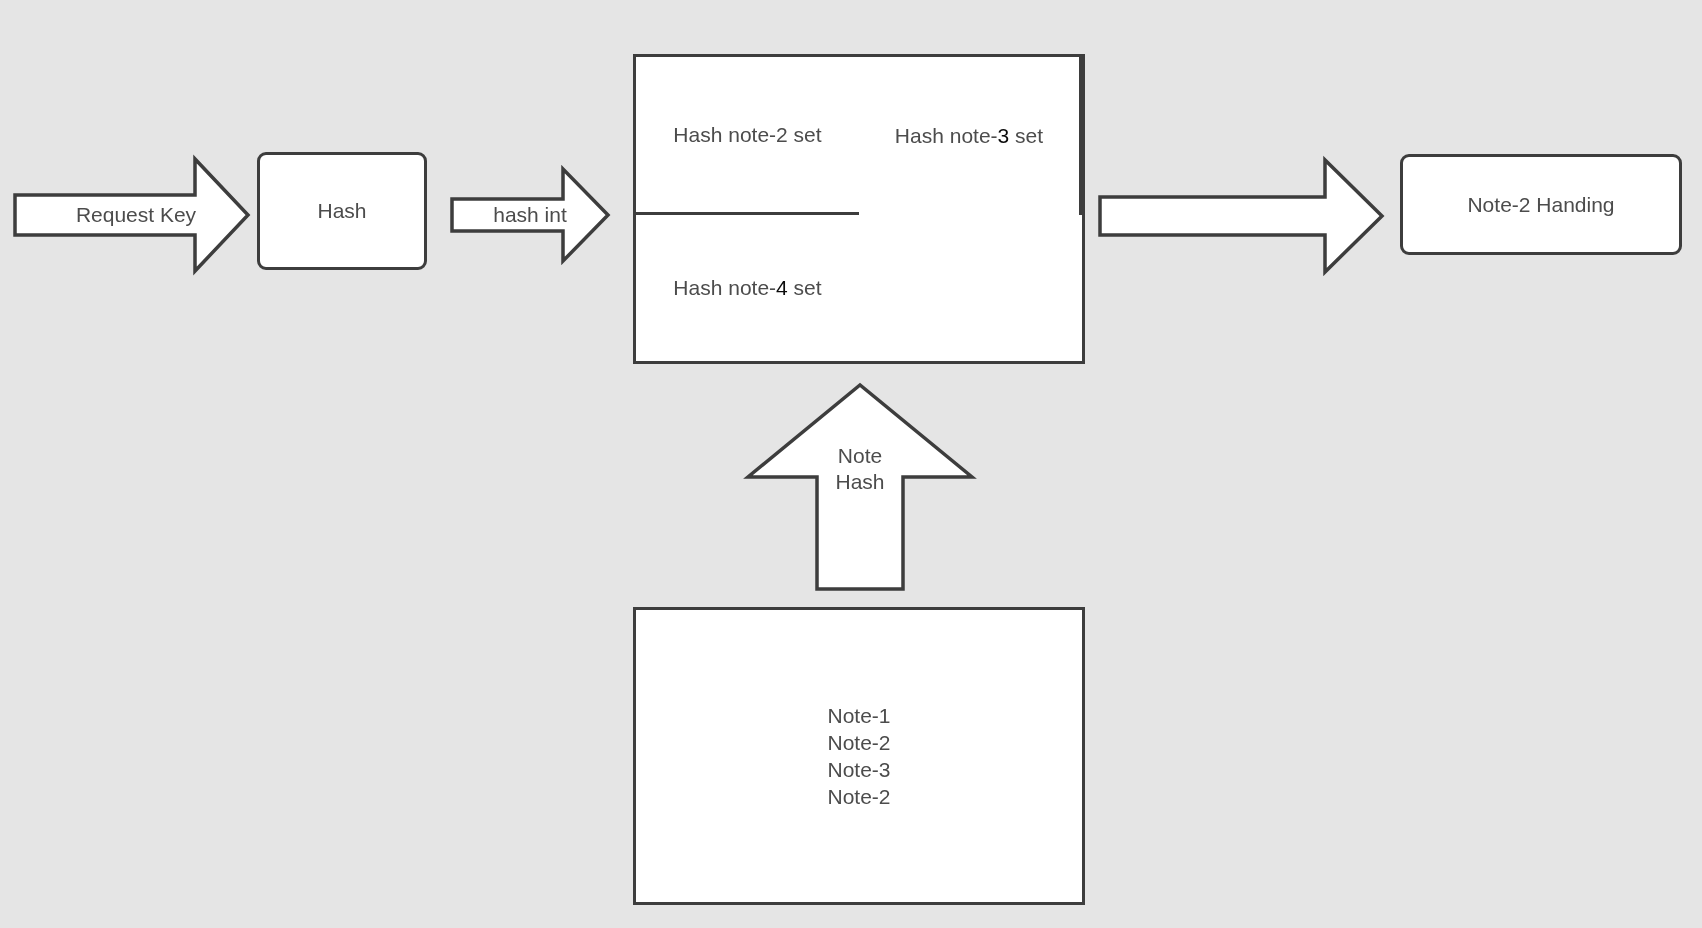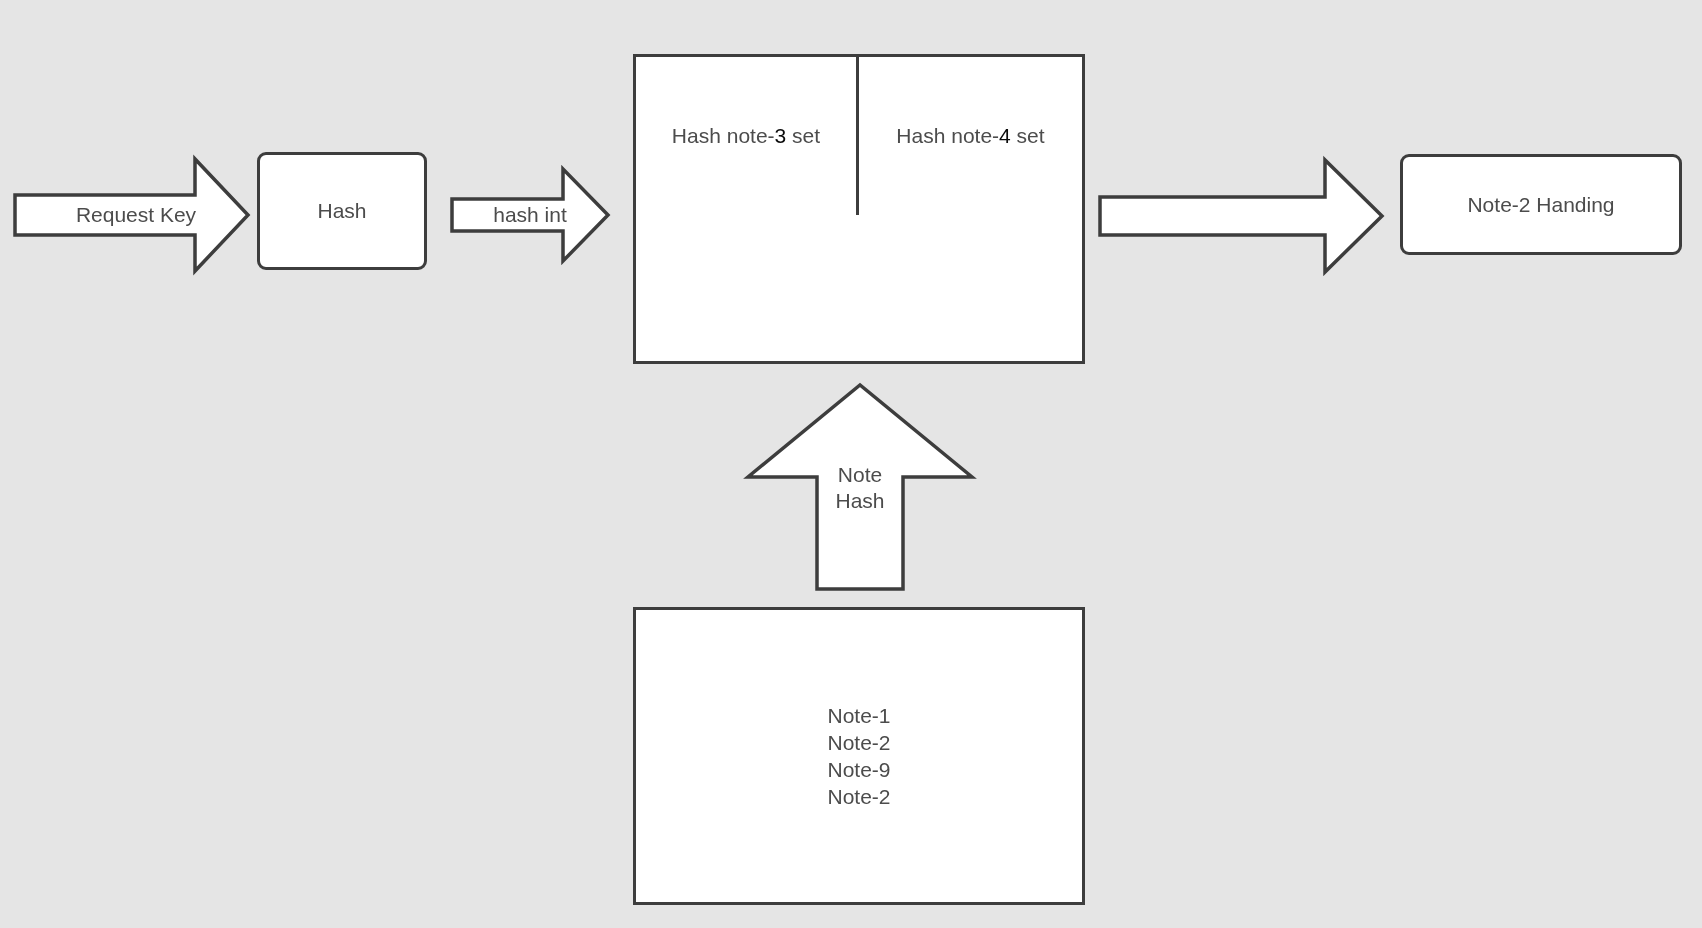--- a/index.html
+++ b/index.html
@@ -80,21 +80,21 @@
     flex-direction: column;
     align-items: center;
     justify-content: center;
   }
   .notes-box .note-line {
     line-height: 27px;
     text-align: center;
   }
   .up-arrow-label {
     position: absolute;
-    left: 790px; top: 462px;
+    left: 790px; top: 443px;
     width: 140px;
     text-align: center;
     line-height: 26px;
     pointer-events: none;
   }
 </style>
 </head>
 <body>
 
 <div class="canvas">
@@ -108,20 +108,23 @@
 
   <div class="arrow-label" style="left:15px; top:195px; width:218px; height:40px;padding-left:12px;">Request Key</div>
 
   <div class="box rounded" style="left:257px; top:152px; width:170px; height:118px;">
     <span>Hash</span>
   </div>
 
   <div class="arrow-label" style="left:452px; top:180px; width:156px; height:70px;">hash int</div>
 
   <div class="grid">
+    <div class="cell bb">
+      <span><span>Hash note-</span><span>2</span><span> set</span></span>
+    </div>
     <div class="cell br">
       <span><span>Hash note-</span><span class="dark-num">3</span><span> set</span></span>
     </div>
     <div class="cell">
       <span><span>Hash note-</span><span class="dark-num">4</span><span> set</span></span>
     </div>
   </div>
 
 
   <div class="box rounded" style="left:1400px; top:154px; width:282px; height:101px;">
@@ -129,17 +132,17 @@
   </div>
 
   <div class="up-arrow-label">
     <div>Note</div>
     <div>Hash</div>
   </div>
 
   <div class="notes-box">
     <div class="note-line">Note-1</div>
     <div class="note-line">Note-2</div>
-    <div class="note-line">Note-9</div>
+    <div class="note-line">Note-3</div>
     <div class="note-line">Note-2</div>
   </div>
 
 </div>
 
 </body></html>

